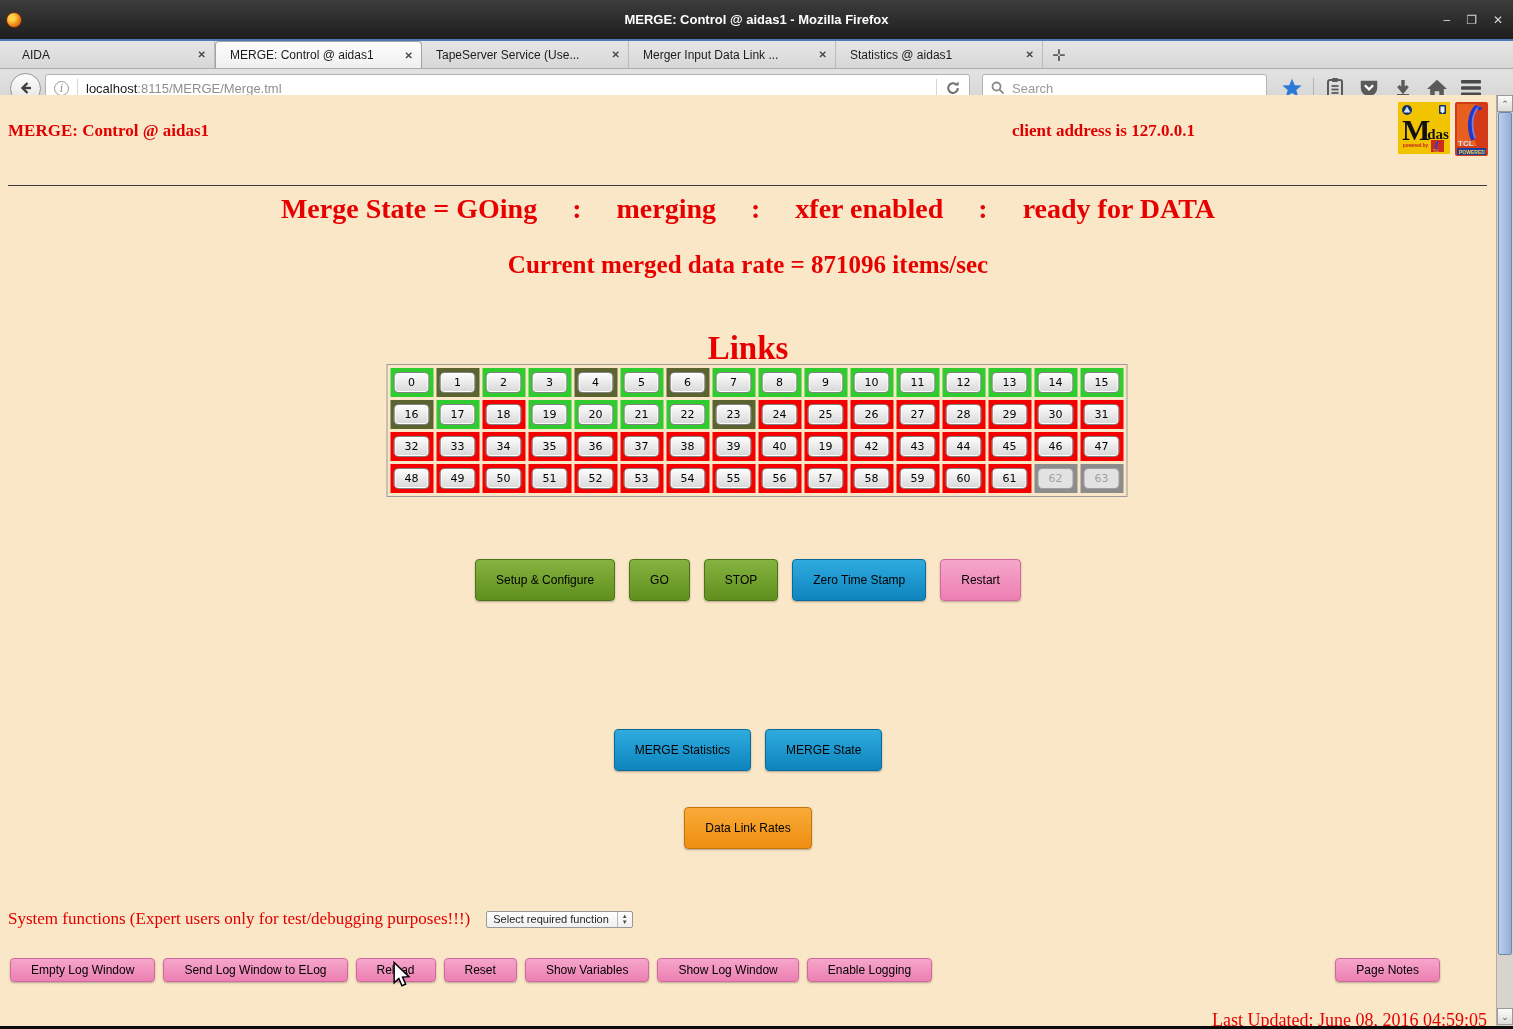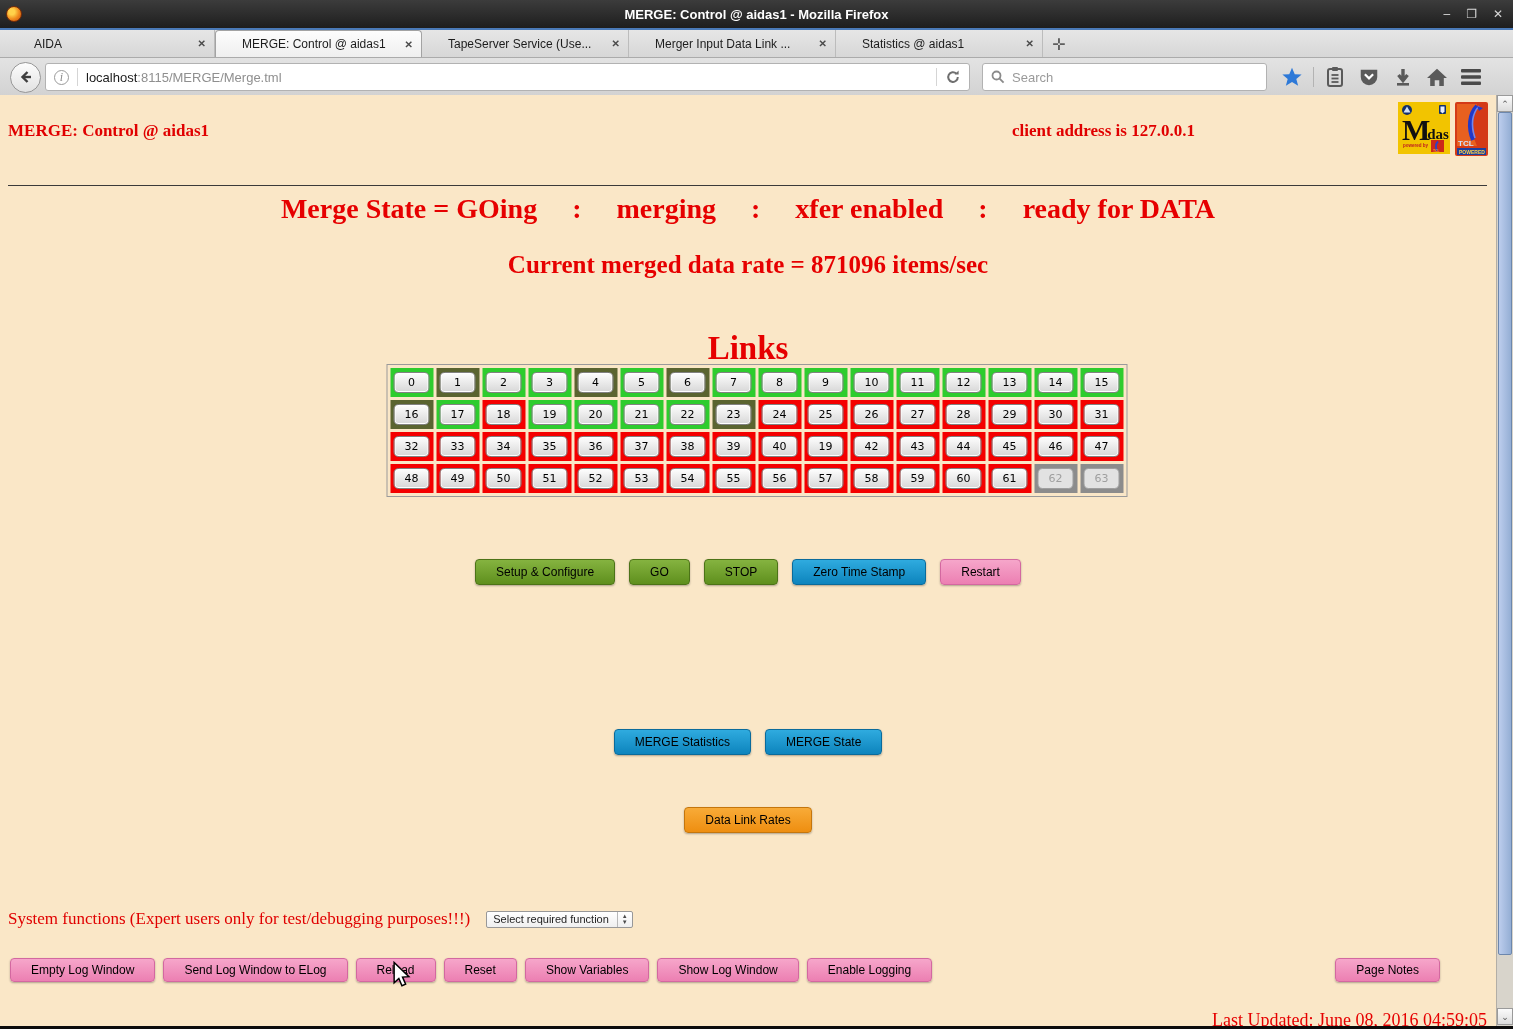--- a/index.html
+++ b/index.html
@@ -1,33 +1,33 @@
 <!DOCTYPE html>
 <html><head>
 <meta charset="utf-8">
 <style>
   * { box-sizing: border-box; }
   html,body { margin:0; padding:0; }
   body { width:1513px; height:1029px; font-family:"Liberation Sans",sans-serif; overflow:hidden; }
   .window { position:relative; width:1513px; height:1029px; background:#FAE7C7; overflow:hidden; }
 
   
-  .titlebar { position:relative; height:30px; background:linear-gradient(#3c3c3c,#1e1e1e); border-bottom:2px solid #4a7ab8; display:flex; align-items:center; }
+  .titlebar { position:relative; height:41px; background:linear-gradient(#3c3c3c,#1e1e1e); border-bottom:2px solid #4a7ab8; display:flex; align-items:center; }
   .fx-icon { width:16px; height:16px; border-radius:50%; margin-left:6px; z-index:2;
              background:radial-gradient(circle at 35% 35%, #ffd24a 0 22%, #f08c1e 55%, #c2480b 100%); border:1px solid #7a2d08; }
   .tb-title { position:absolute; left:0; right:0; text-align:center; color:#fff; font-weight:bold; font-size:13px; }
   .win-controls { margin-left:auto; z-index:2; display:flex; gap:16px; margin-right:10px; color:#d8d8d8; font-size:12px; }
   .win-controls span { cursor:default; }
 
   
   .tabbar { height:28px; background:linear-gradient(#e6e6e6,#d7d7d7); border-bottom:1px solid #ababab; display:flex; align-items:flex-end; padding-left:8px; }
   #tabstrip { display:flex; align-items:flex-end; }
   .tab { width:207px; height:27px; display:flex; align-items:center; padding:0 8px 0 14px; font-size:12px; color:#1c1c1c; border-right:1px solid #bcbcbc; }
   .tab.active { background:linear-gradient(#fdfdfd,#efefef); border:1px solid #a3a3a3; border-bottom:none; border-radius:4px 4px 0 0; }
-  .tab-label { flex:1; overflow:hidden; white-space:nowrap;margin-left:12px; }
+  .tab-label { flex:1; overflow:hidden; white-space:nowrap; }
   .tab-close { color:#4a4a4a; font-size:10px; font-weight:bold; margin-left:6px; }
   .newtab { width:32px; height:25px; display:flex; align-items:center; justify-content:center; color:#5e5e5e; font-size:16px; }
 
   
   .navbar { height:39px; background:linear-gradient(#e3e3e3,#d2d2d2); border-bottom:1px solid #9e9e9e; display:flex; align-items:center; padding:0 10px; }
   .back-btn { width:31px; height:31px; border-radius:50%; flex:0 0 auto;
               background:linear-gradient(#fdfdfd,#e2e2e2); border:1px solid #979797; display:flex; align-items:center; justify-content:center; }
   .urlbar { width:925px; height:28px; background:#fff; border:1px solid #b2b2b2; border-radius:3px; margin-left:4px;
             display:flex; align-items:center; padding:0 8px; }
   .info-icon { color:#8a8a8a; font-size:12px; border:1px solid #9a9a9a; border-radius:50%; width:15px; height:15px;
@@ -70,21 +70,21 @@
           background:linear-gradient(#fefefe,#d7d7d7); box-shadow:inset 0 0 0 1px #ffffff;
           font-family:"DejaVu Sans","Liberation Sans",sans-serif; font-size:11px; color:#000; padding:0;
           display:flex; align-items:center; justify-content:center; }
   .lbtn.disabled { color:#9f9f9f; background:#e2e2e2; border-color:#9f9f9f; box-shadow:none; }
 
   .row { position:absolute; left:0; right:17px; display:flex; justify-content:center; gap:14px; }
   #control-row { top:464px; }
   #toggle-row  { top:549px; }
   #info-row    { top:634px; }
   #rates-row   { top:712px; }
-  .pbtn { height:26px; border-radius:4px; padding:0 20px; font-size:12px; color:#000;
+  .pbtn { height:42px; border-radius:4px; padding:0 20px; font-size:12px; color:#000;
           display:flex; align-items:center; justify-content:center; border:1px solid;
           box-shadow:0 1px 2px rgba(0,0,0,.3); font-family:"Liberation Sans",sans-serif; }
   .b-green  { background:linear-gradient(#85b340,#5f8f1d); border-color:#4c7317; }
   .b-blue   { background:linear-gradient(#2fabdf,#0d84bd); border-color:#0a6b9b; }
   .b-pink   { background:linear-gradient(#f6a6ca,#ec7fb2); border-color:#d368a0; }
   .b-orange { background:linear-gradient(#f8ab38,#ee8e10); border-color:#c4760d; }
 
   .sysfn { position:absolute; left:8px; top:814px; display:flex; align-items:center; gap:16px; }
   .sysfn-label { font-family:"Liberation Serif",serif; font-size:17px; color:#E00000; }
   .select { height:17px; background:linear-gradient(#ffffff,#efefef); border:1px solid #989898; border-radius:2px;

